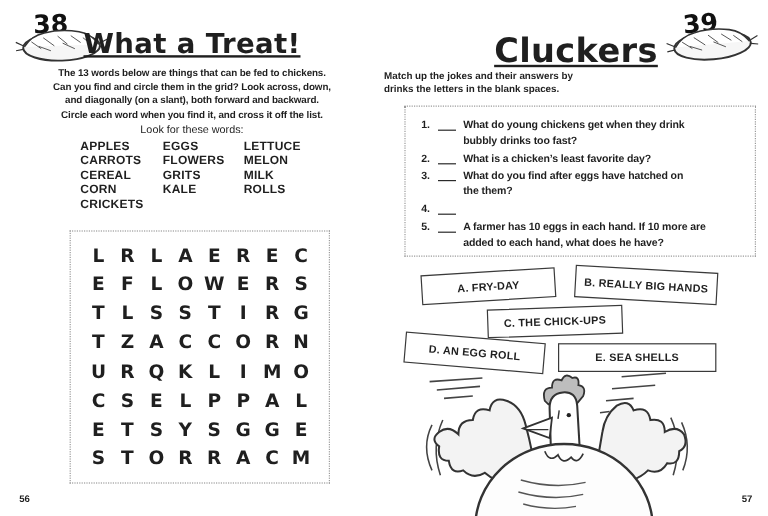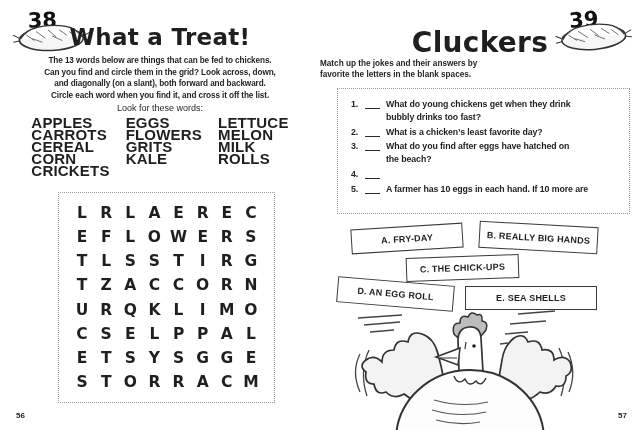--- a/index.html
+++ b/index.html
@@ -8,30 +8,30 @@
   .page{position:absolute;top:0;width:320px;height:430px;}
   .page-left{left:0;}
   .page-right{left:320px;}
 
   .nest{position:absolute;width:78px;height:48px;}
   .nest-left{left:12px;top:6px;transform:rotate(-2deg);}
   .nest-right{right:8px;top:5px;transform:rotate(-5deg);}
   .nest text{font-family:"DejaVu Sans",sans-serif;font-weight:bold;font-size:21px;}
 
   .title{position:absolute;left:0;width:100%;text-align:center;
-         font-family:"DejaVu Sans",sans-serif;font-weight:bold;letter-spacing:0.3px;}
+         font-family:"DejaVu Sans",sans-serif;font-weight:bold;letter-spacing:0.3px;text-decoration:underline;}
   .title-left{top:24px;font-size:23px;}
   .title-right{top:26px;font-size:28px;}
 
   .instr{position:absolute;top:55px;left:25px;width:270px;text-align:center;
          font-weight:bold;font-size:8.2px;line-height:11.6px;letter-spacing:-0.1px;}
   .lookfor{position:absolute;top:103px;left:0;width:320px;text-align:center;
          font-weight:normal;font-size:9px;}
   .words{position:absolute;top:117px;left:0;width:320px;display:flex;
-         justify-content:center;gap:16px;font-weight:bold;font-size:15px;
+         justify-content:center;gap:16px;font-weight:bold;font-size:10px;
          line-height:12.1px;letter-spacing:0.2px;}
   .word-col{min-width:50px;}
 
   .grid-box{position:absolute;left:58px;top:192px;width:217px;height:211px;
          border:1.5px dotted #9b9b9b;box-sizing:border-box;}
   .ws-grid{display:grid;grid-template-columns:repeat(8,1fr);grid-template-rows:repeat(8,1fr);
          width:100%;height:100%;box-sizing:border-box;padding:8px 11px;}
   .ws-cell{display:flex;align-items:center;justify-content:center;
          font-family:"DejaVu Sans",sans-serif;font-weight:bold;font-size:15.5px;}
 
@@ -189,21 +189,21 @@
       <ellipse cx="39" cy="33" rx="32" ry="11.5" fill="#f6f6f6" stroke="#333" stroke-width="1.6"></ellipse>
       <path d="M8,32 Q14,23 25,21 Q39,18 54,21 Q64,23 70,32" fill="#ffffff" stroke="#333" stroke-width="1.3"></path>
       <path d="M14,28 l8,6 M24,25 l9,7 M36,24 l8,7 M47,24 l8,6 M57,26 l7,6 M20,32 l10,4 M40,30 l10,5" stroke="#555" stroke-width="0.8" fill="none"></path>
       <path d="M7,31 l-6,-3 M7,34 l-6,1 M71,31 l6,-3 M71,34 l6,1" stroke="#333" stroke-width="1" fill="none"></path>
     </svg>
 
     <div class="title title-right">Cluckers</div>
 
     <div class="subtitle">
       <div>Match up the jokes and their answers by</div>
-      <div>favorite the letters in the blank spaces.</div>
+      <div>drinks the letters in the blank spaces.</div>
     </div>
 
     <div class="qbox">
       <div>
           <div class="q">
             <div class="q-num">1.</div>
             <div class="q-blank"></div>
             <div class="q-text">
               <div class="">What do young chickens get when they drink</div>
               <div class="">bubbly drinks too fast?</div>
@@ -214,32 +214,33 @@
             <div class="q-blank"></div>
             <div class="q-text">
               <div class="">What is a chicken’s least favorite day?</div>
             </div>
           </div>
           <div class="q">
             <div class="q-num">3.</div>
             <div class="q-blank"></div>
             <div class="q-text">
               <div class="">What do you find after eggs have hatched on</div>
-              <div class="">the beach?</div>
+              <div class="">the them?</div>
             </div>
           </div>
           <div class="q">
             <div class="q-num">4.</div>
             <div class="q-blank"></div>
           </div>
           <div class="q">
             <div class="q-num">5.</div>
             <div class="q-blank"></div>
             <div class="q-text">
               <div class="">A farmer has 10 eggs in each hand. If 10 more are</div>
+              <div class="">added to each hand, what does he have?</div>
             </div>
           </div>
         </div>
     </div>
 
     <div class="tag tag-a">
       <span>A. FRY-DAY</span>
     </div>
     <div class="tag tag-b">
       <span>B. REALLY BIG HANDS</span>

